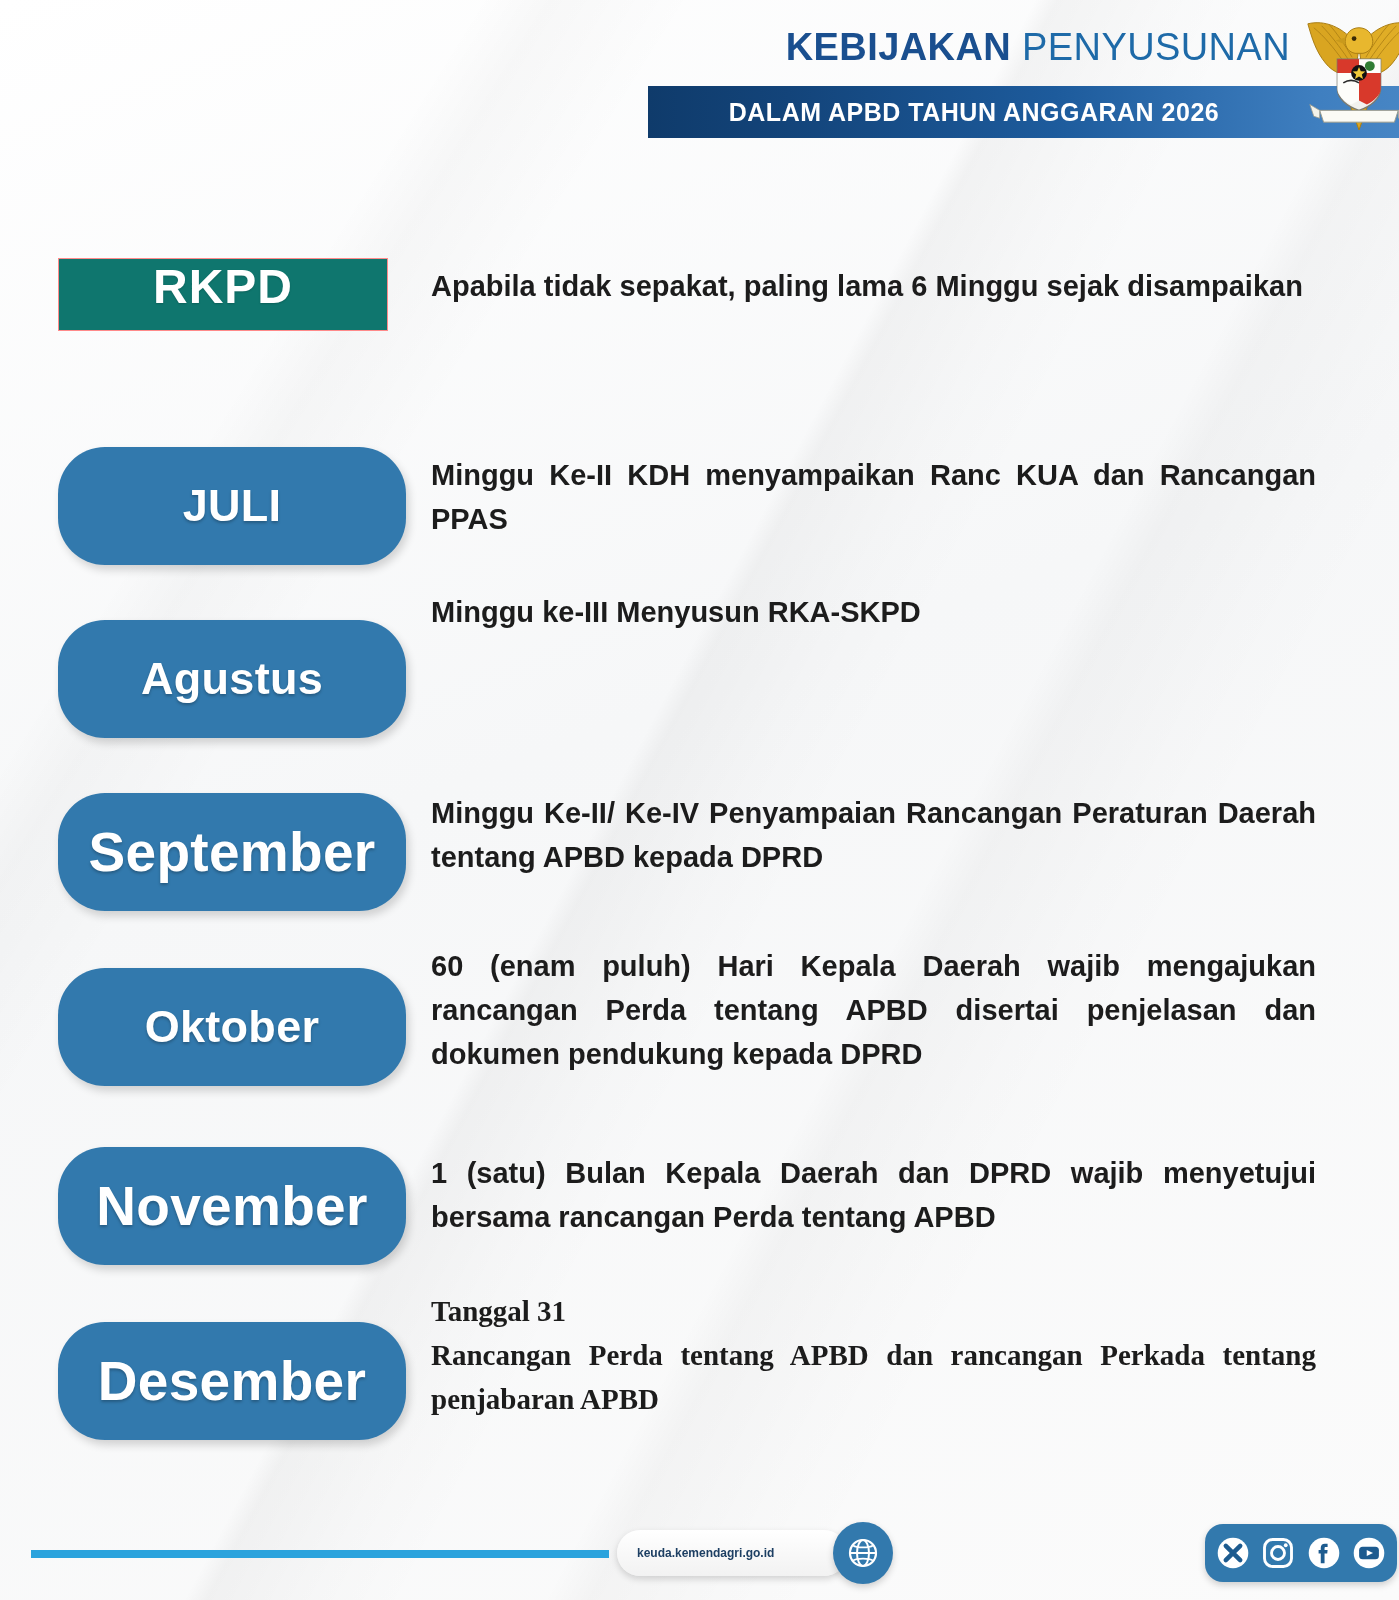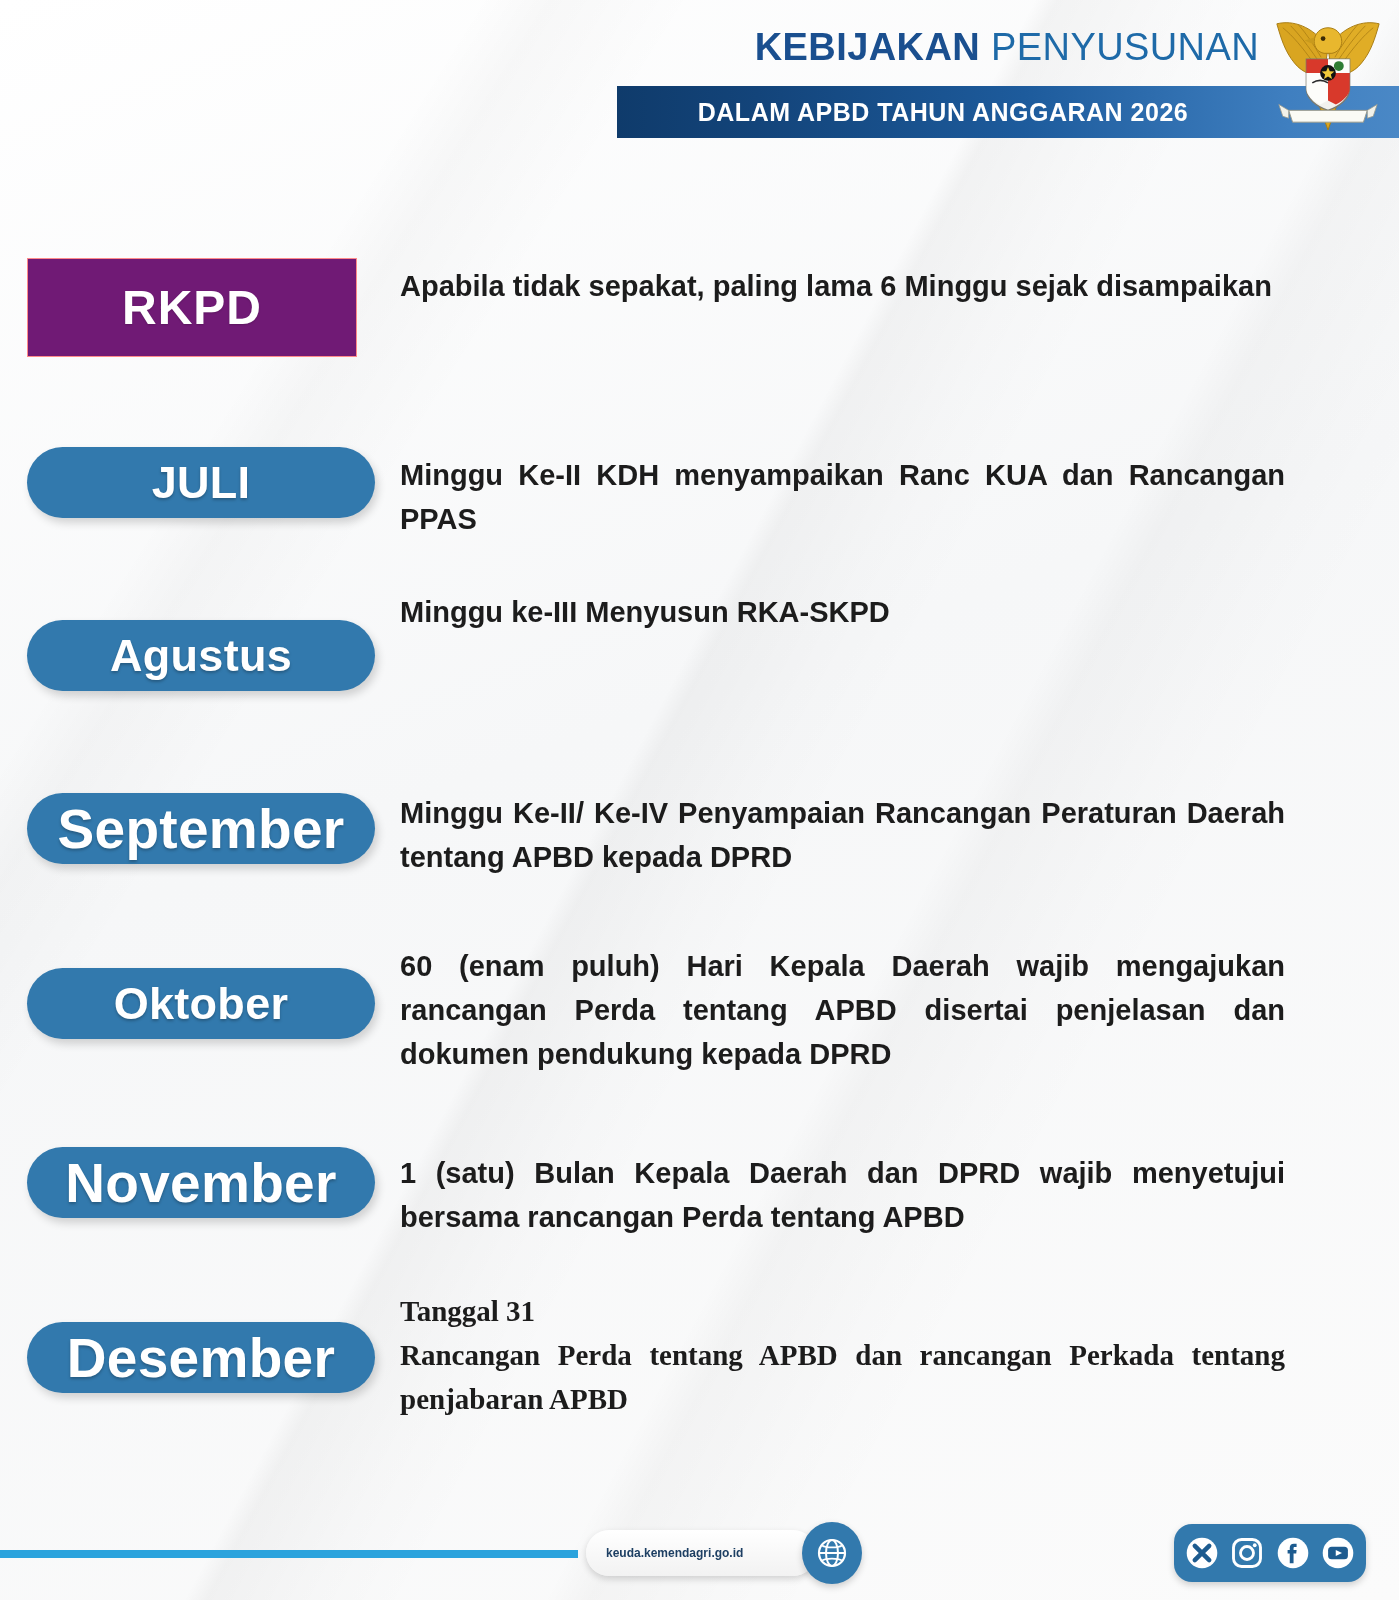--- a/index.html
+++ b/index.html
@@ -14,21 +14,21 @@
   
   #bg-texture{
     position:absolute; inset:0; z-index:0; pointer-events:none;
     background:
       linear-gradient(118deg, rgba(0,0,0,0) 0%, rgba(0,0,0,0) 46%, rgba(0,0,0,.035) 47%, rgba(0,0,0,.012) 52%, rgba(0,0,0,0) 56%),
       linear-gradient(118deg, rgba(0,0,0,0) 0%, rgba(0,0,0,0) 62%, rgba(0,0,0,.028) 64%, rgba(0,0,0,.008) 70%, rgba(0,0,0,0) 74%),
       linear-gradient(122deg, rgba(0,0,0,0) 0%, rgba(0,0,0,0) 20%, rgba(0,0,0,.022) 23%, rgba(0,0,0,0) 29%),
       linear-gradient(160deg,#ffffff 0%,#f6f7f8 45%,#fbfbfb 100%);
   }
 
-  #page{ position:absolute; inset:0; z-index:2; }
+  #page{ position:absolute; inset:0; z-index:2;margin-left:31px; }
 
   
   #header{ position:absolute; left:0; top:0; width:1399px; height:150px; }
   #header-title{
     position:absolute; right:140px; top:26px;
     font-size:38px; font-weight:700; letter-spacing:.4px;
     color:#1a4f8f; white-space:nowrap;
   }
   #header-title .t2{ font-weight:400; color:#1e6aa8; }
   #header-bar{
@@ -49,33 +49,33 @@
   .text-col{
     position:absolute; left:400px; width:885px;
     text-align:justify; text-justify:inter-word;
     color:#1c1c1c; font-weight:700;
     font-size:29px; line-height:1.52;
   }
   .text-col .sub{ display:block; }
 
   
   #rkpd-box{
-    width:330px; height:99px;
-    background:#701a75;
+    width:330px; height:73px;
+    background:#0f766e;
     border:1.5px solid #ff8a8a;
-    display:flex; align-items:center; justify-content:center;
+    display:flex; justify-content:center;
   }
   #rkpd-label{
     color:#ffffff; font-size:48px; font-weight:700; letter-spacing:1px;
     text-shadow:0 1px 2px rgba(0,0,0,.18);
   }
 
   
   .pill{
-    width:348px; height:71px; border-radius:47px;
+    width:348px; height:118px; border-radius:47px;
     background:#3279ad;
     display:flex; align-items:center; justify-content:center;
     box-shadow:3px 5px 9px rgba(0,0,0,.16);
   }
   .pill-label{
     color:#ffffff; font-weight:700; letter-spacing:.3px;
     text-shadow:0 2px 3px rgba(0,0,0,.25);
     white-space:nowrap;
   }
   .pill-label.s-juli{ font-size:45px; }

